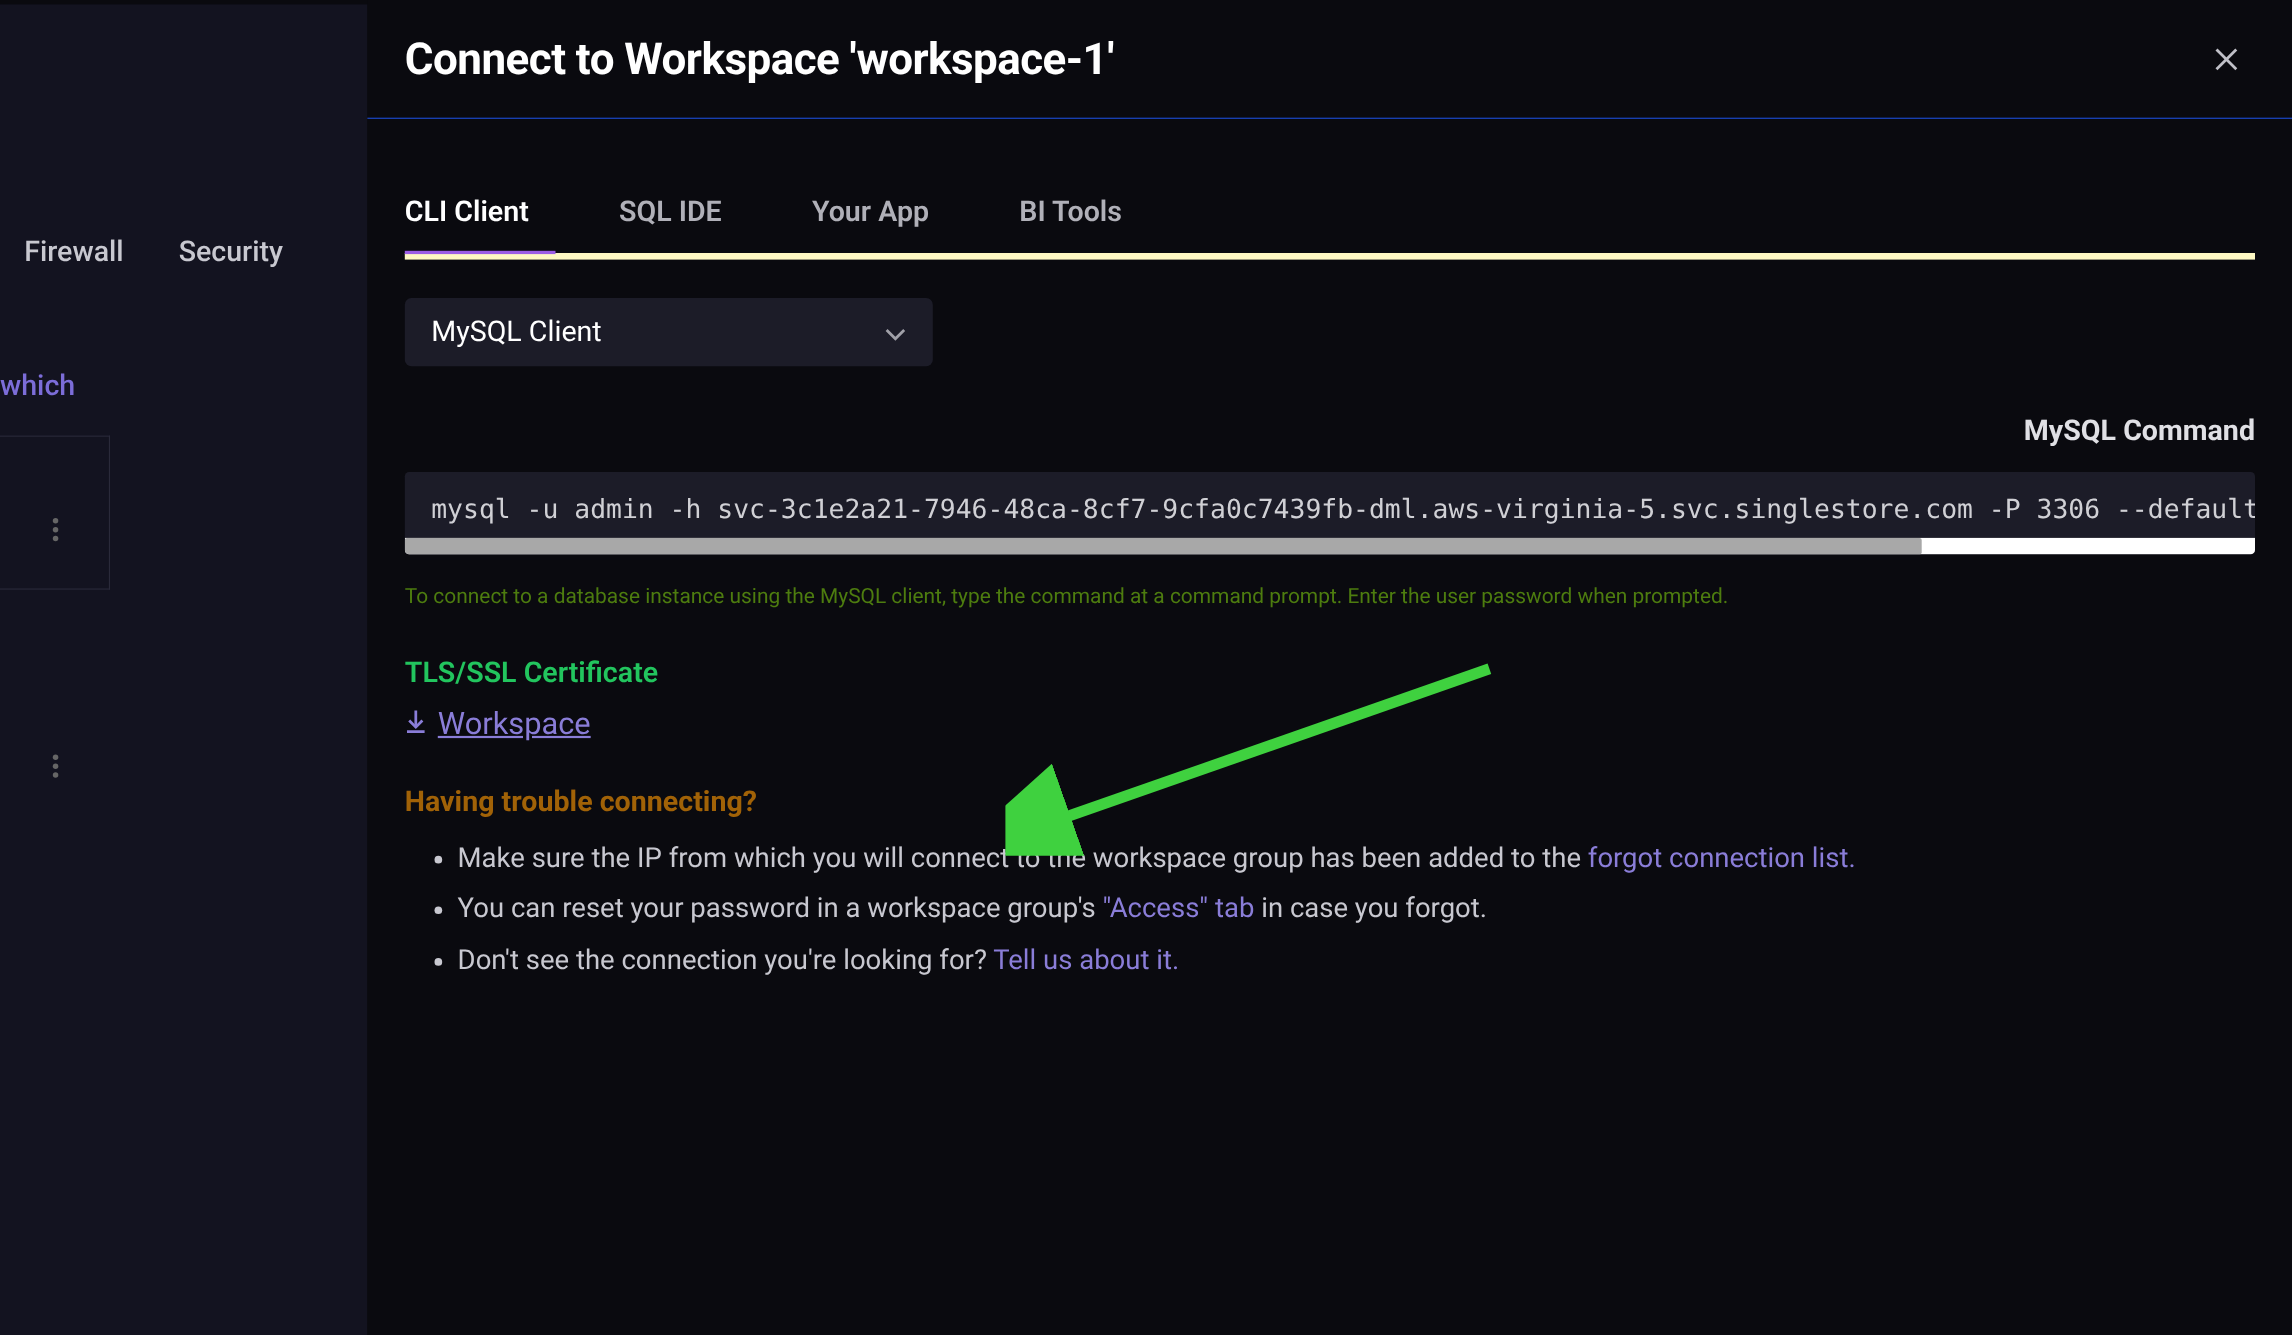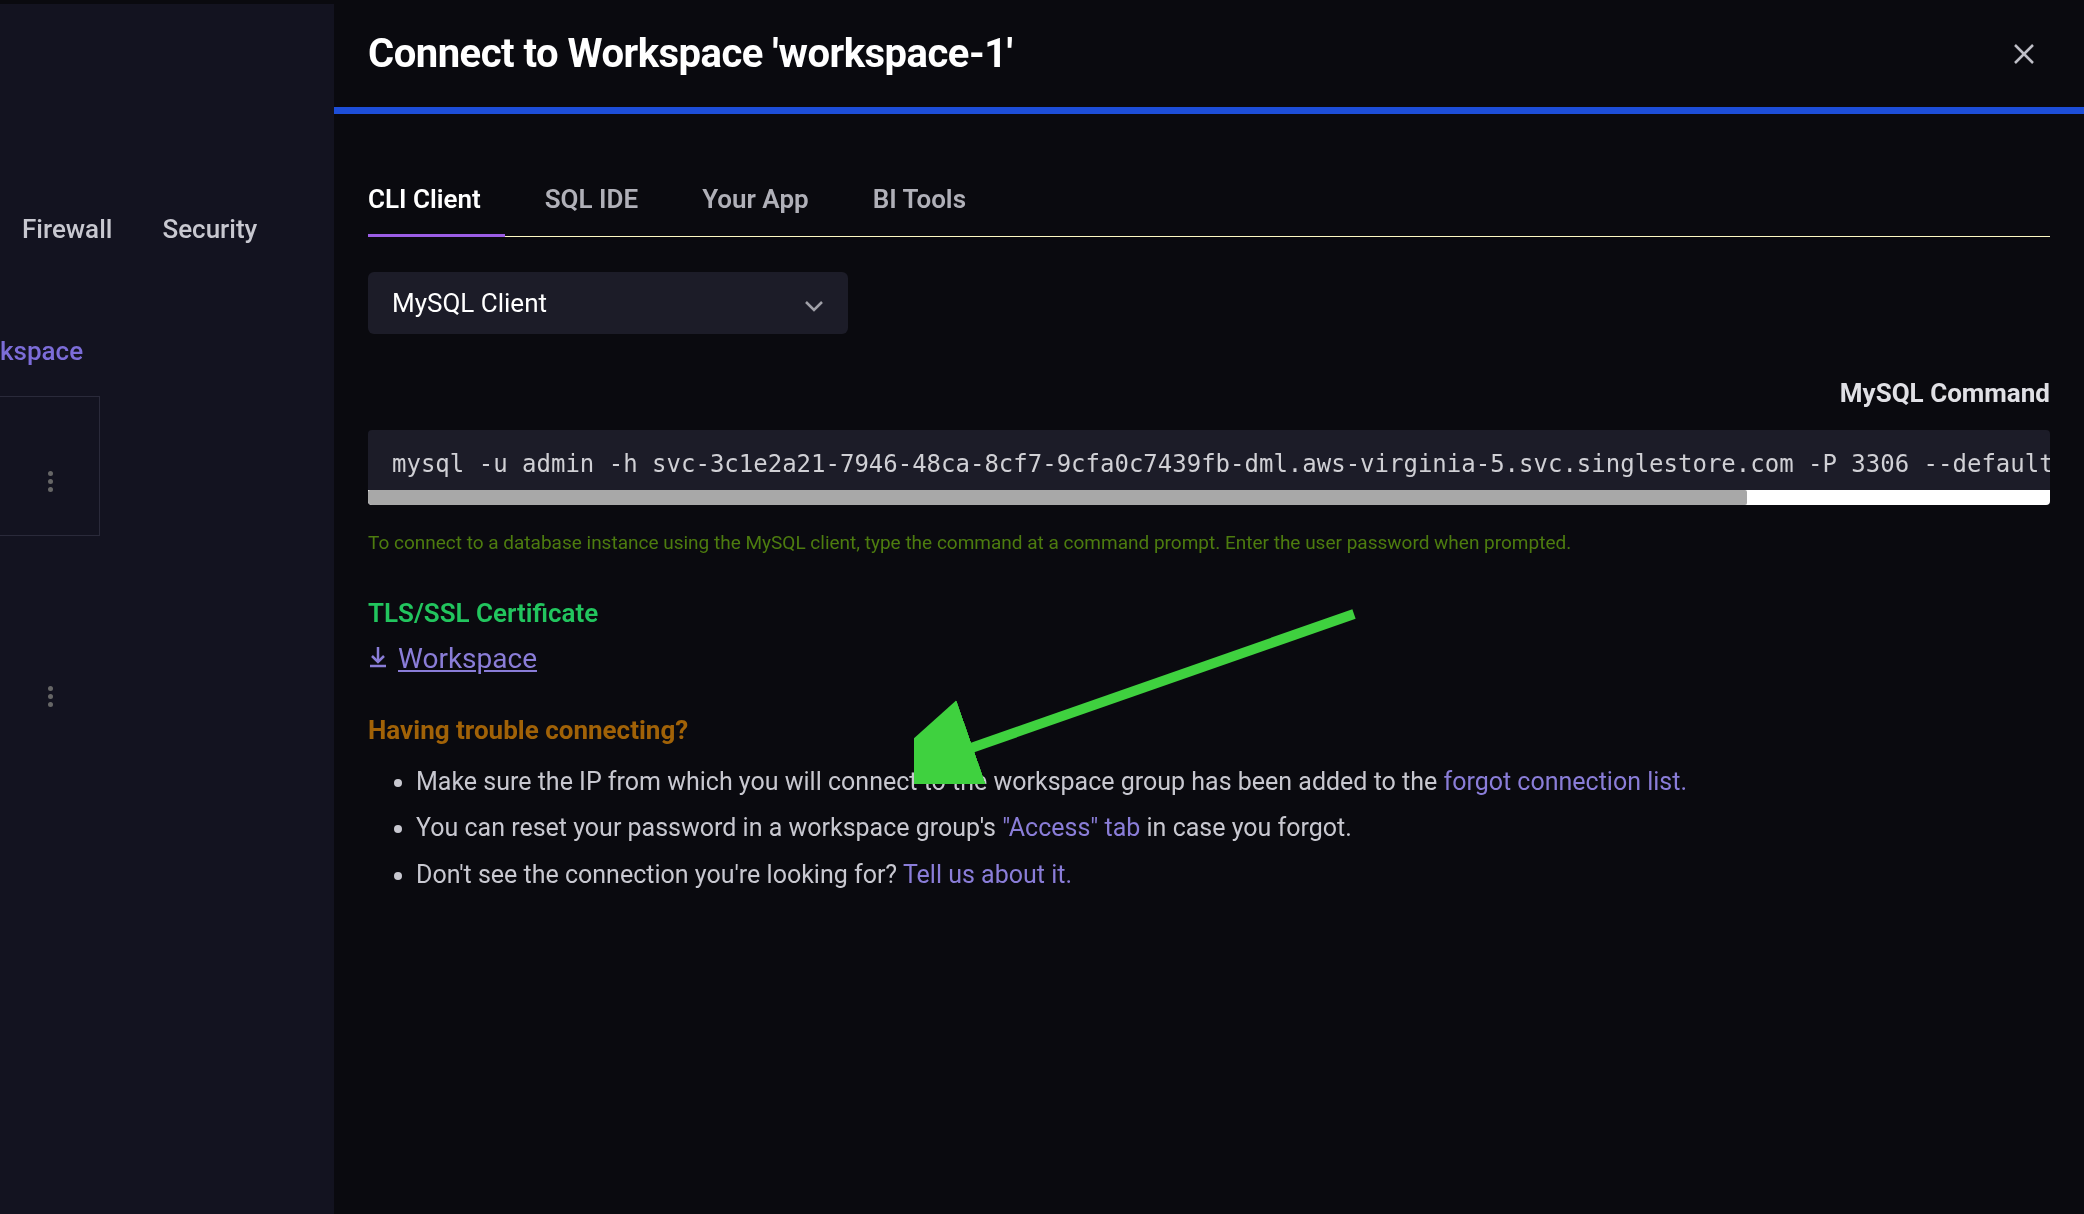--- a/index.html
+++ b/index.html
@@ -80,21 +80,21 @@
       bottom: 0;
       background: #0a0a0f;
       display: flex;
       flex-direction: column;
     }
     .modal-header {
       display: flex;
       justify-content: space-between;
       align-items: center;
       padding: 30px 40px 30px 34px;
-      border-bottom: 7px solid #1d4ed8;
+      border-bottom: 1px solid #1d4ed8;
     }
     .modal-title {
       font-size: 40px;
       font-weight: 700;
       color: #ffffff;
       letter-spacing: -0.5px;
     }
     .close-btn {
       color: #c0c0c8;
       cursor: pointer;
@@ -104,22 +104,22 @@
       display: flex;
       align-items: center;
       justify-content: center;
     }
     .modal-body {
       padding: 70px 34px 34px 34px;
       position: relative;
     }
     .tabs {
       display: flex;
-      gap: 0;
-      border-bottom: 1px solid #fef9c3;
+      gap: 18px;
+      border-bottom: 6px solid #fef9c3;
     }
     .tab {
       padding: 0 32px 22px 32px;
       font-size: 26px;
       font-weight: 600;
       color: #b0b0b8;
       cursor: pointer;
       position: relative;
     }
     .tab.active {
@@ -242,21 +242,21 @@
     }
   </style>
 </head>
 <body>
 
 <div class="bg-partial">
   <div class="bg-tab-row">
     <span class="bg-tab">Firewall</span>
     <span class="bg-tab">Security</span>
   </div>
-  <div class="bg-workspace">kspace</div>
+  <div class="bg-workspace">which</div>
   <div class="bg-box">
     <div class="bg-dots">
         <span></span>
         <span></span>
         <span></span>
       </div>
   </div>
   <div class="bg-dots bg-dots2">
       <span></span>
       <span></span>

